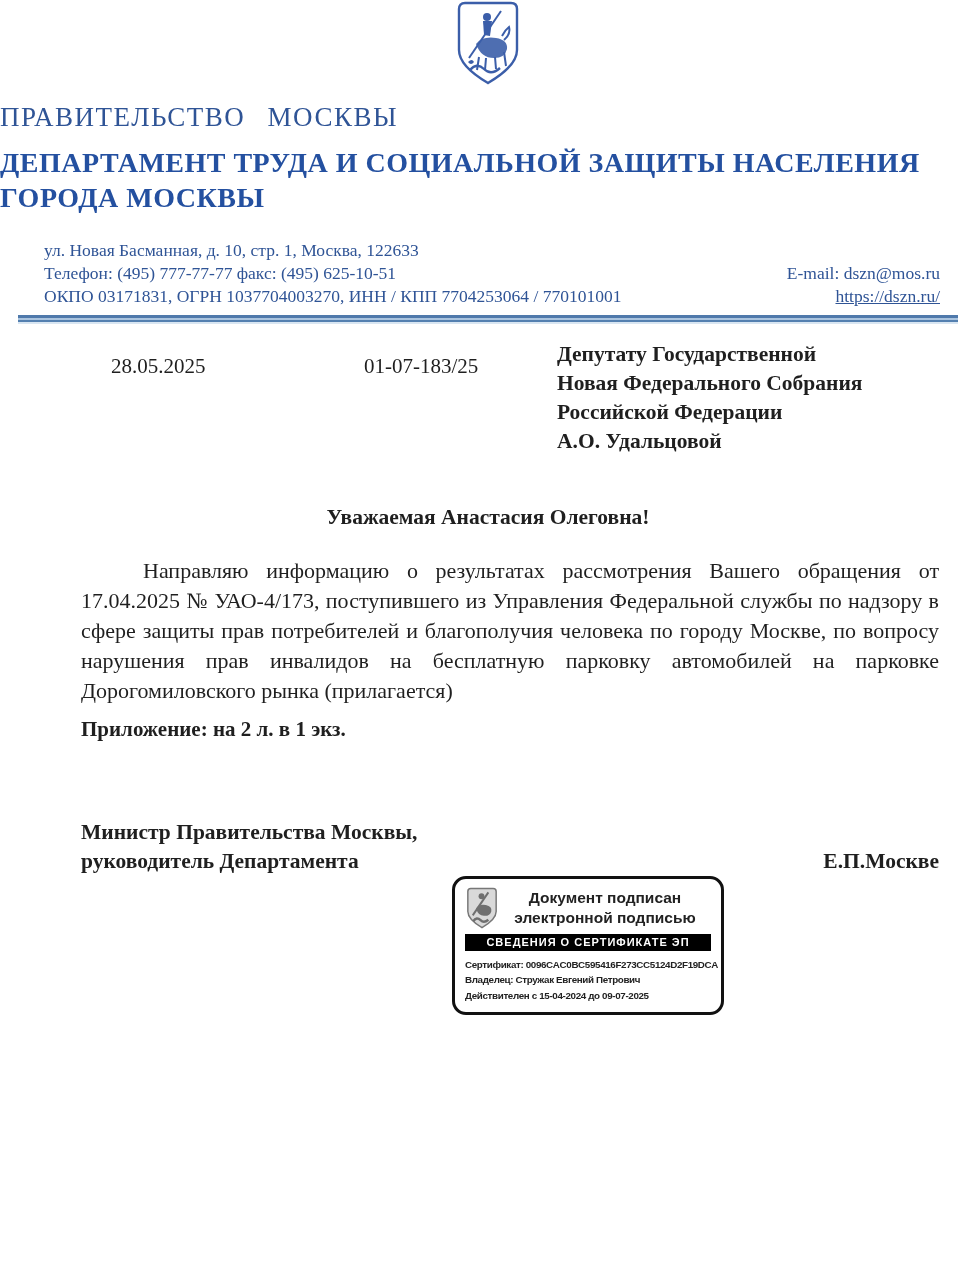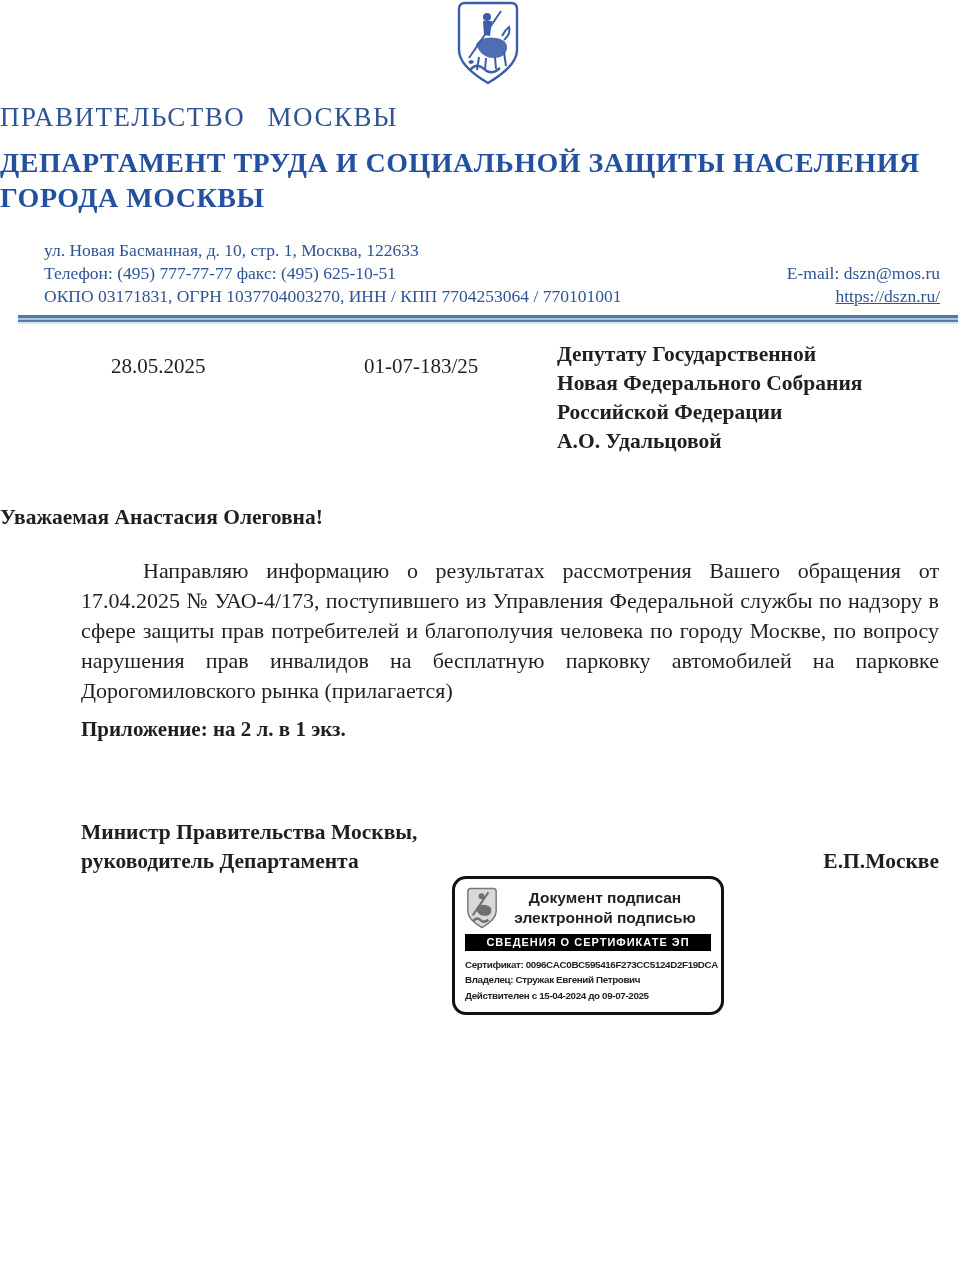--- a/index.html
+++ b/index.html
@@ -57,20 +57,21 @@
   .ref-zone { position: relative; height: 135px; }
   .ref-date   { position: absolute; left: 111px; top: 30px; font-size: 21px; }
   .ref-number { position: absolute; left: 328px; top: 30px; font-size: 21px; margin-left: 36px; }
   .recipient  {
     position: absolute; left: 557px; top: 16px;
     font-size: 21.5px; font-weight: bold; line-height: 29px;
   }
   
   .salutation {
     margin-top: 46px;
+    text-align: center;
     font-weight: bold;
     font-size: 21.5px;
   }
   .body-par {
     margin: 26px 37px 0 81px;
     font-size: 22px;
     line-height: 30px;
     text-align: justify;
     text-indent: 62px;
   }

